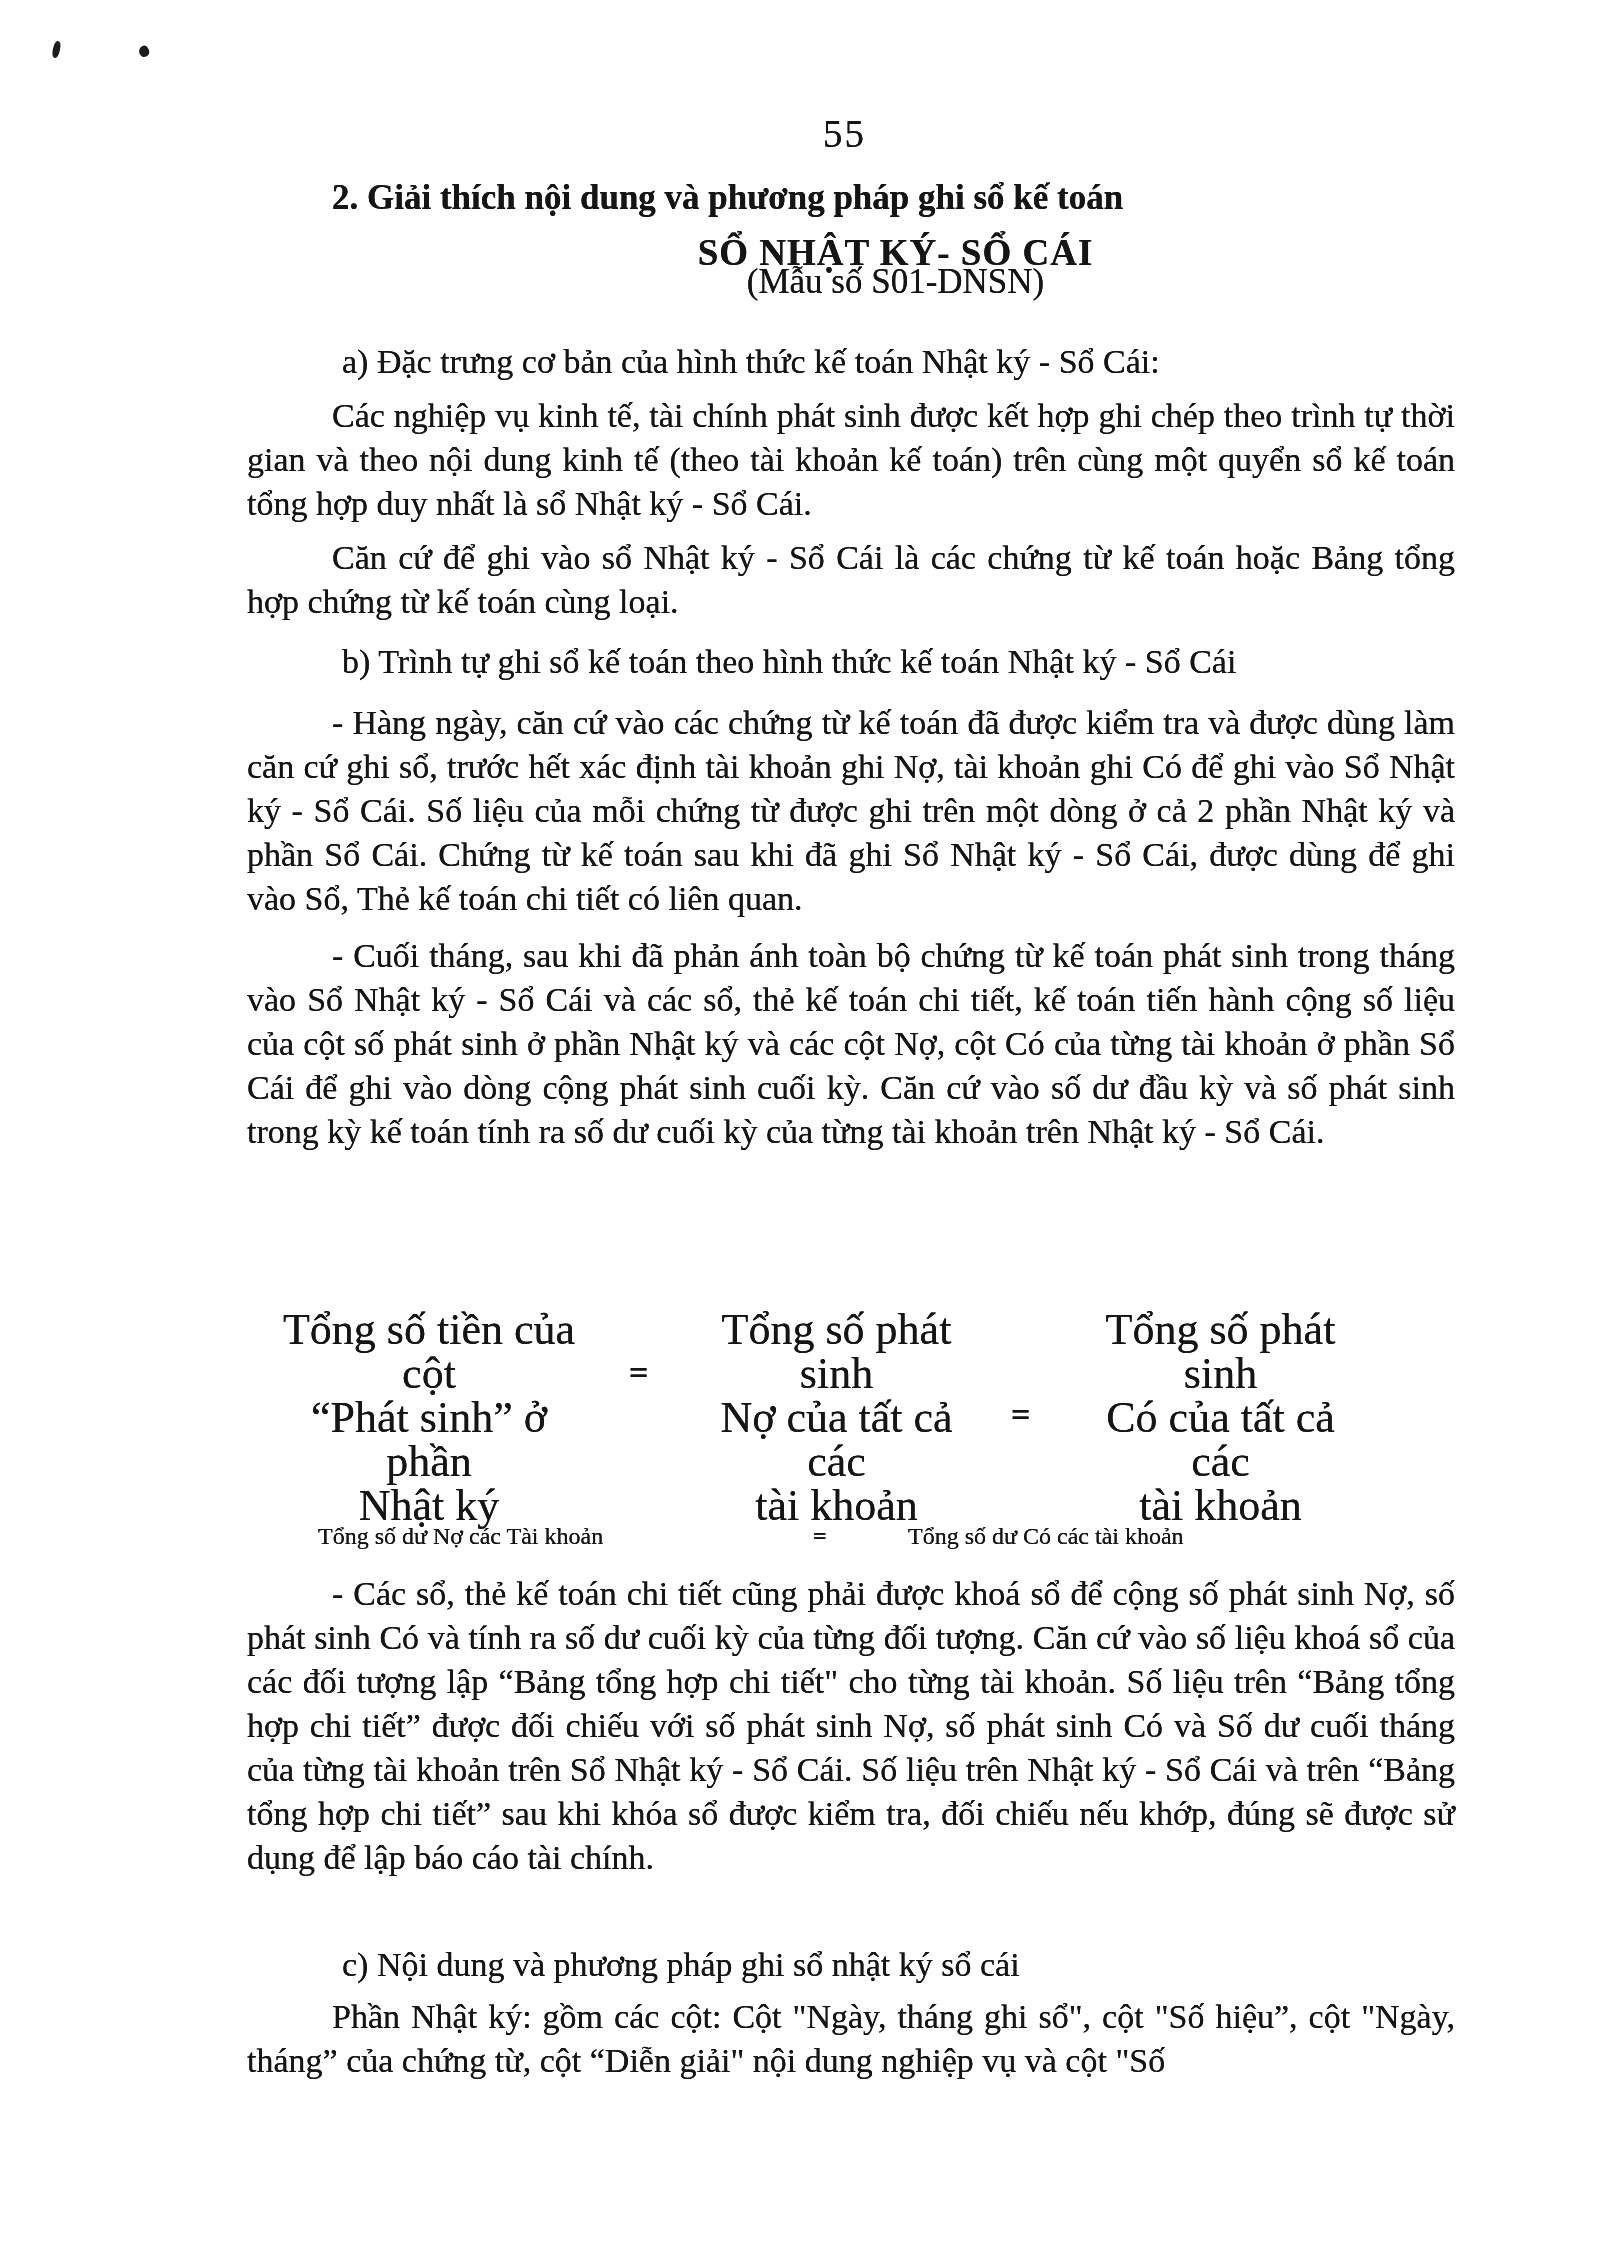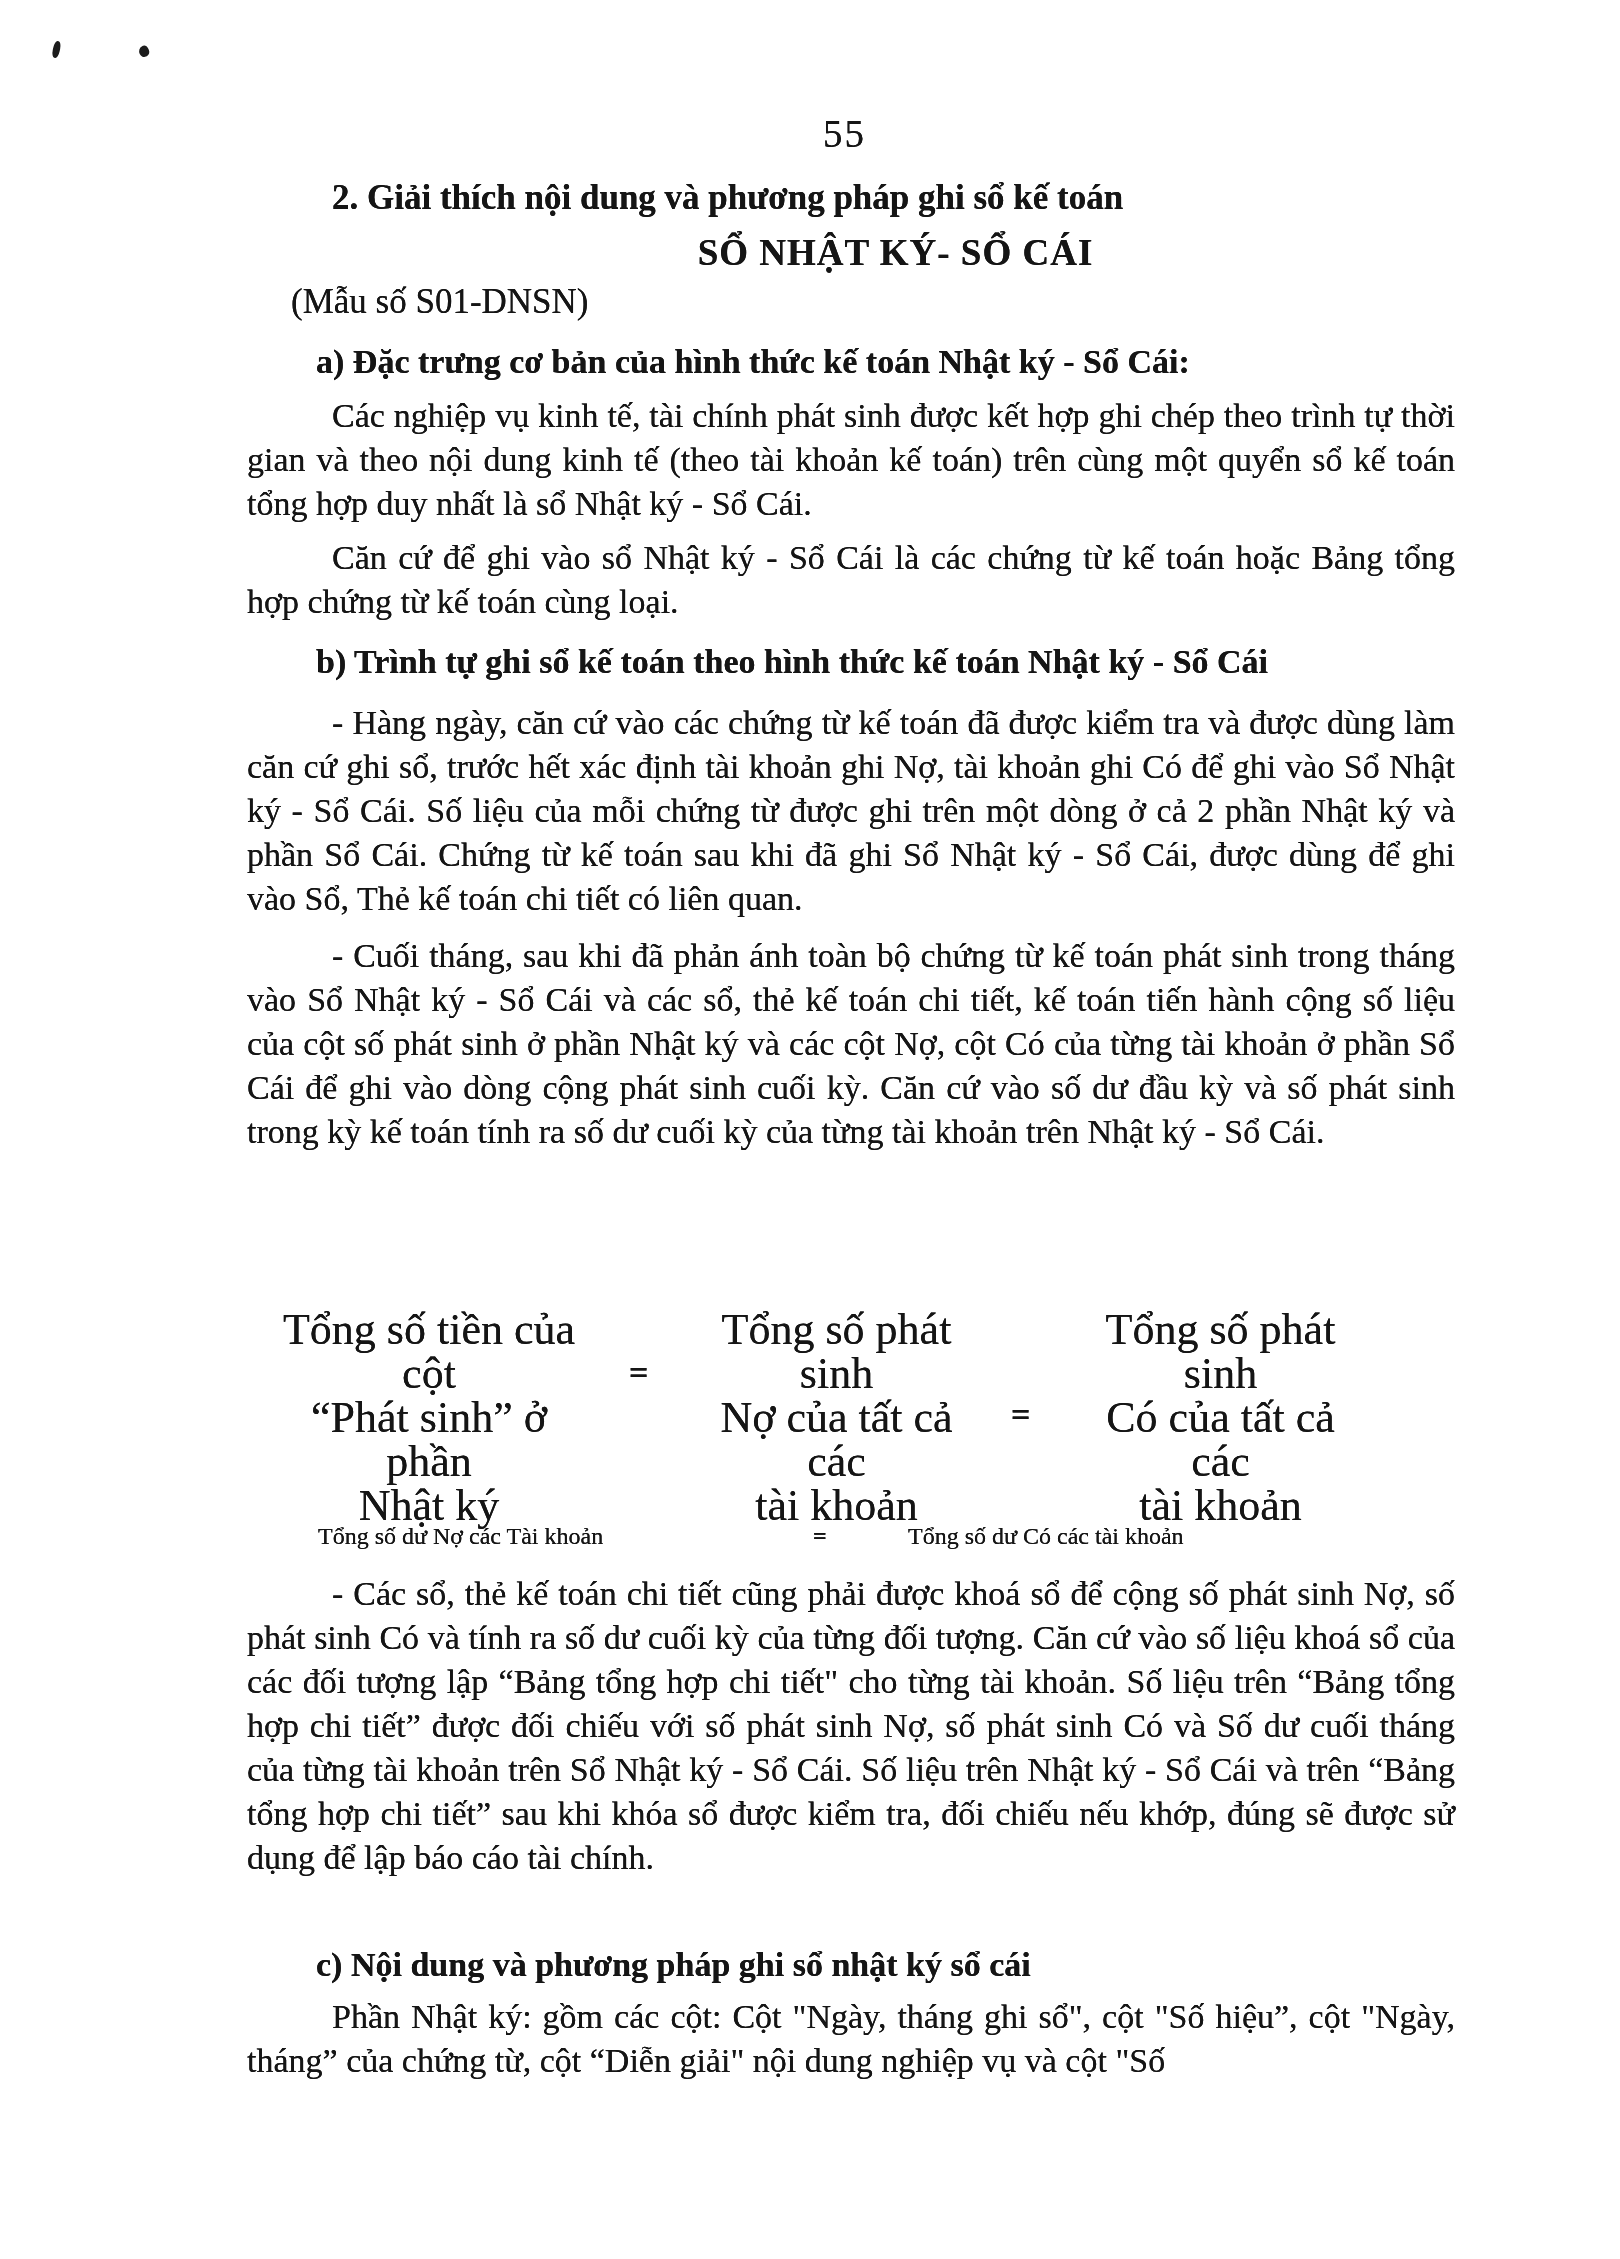--- a/index.html
+++ b/index.html
@@ -19,26 +19,26 @@
   .pagenum{position:absolute;left:823px;top:74px;font-size:39px;letter-spacing:1.9px;margin-top:37px;}
   .h2{
     position:absolute;left:247px;top:173px;width:1208px;
     font-size:35px;font-weight:bold;text-indent:85px;line-height:49px;
   }
   .title{
     position:absolute;left:291px;top:231px;width:1209px;
     text-align:center;font-size:37px;font-weight:bold;letter-spacing:1px;
   }
   .subtitle{
-    position:absolute;left:291px;top:282px;width:1209px;
-    text-align:left;font-size:35px;
+    position:absolute;left:291px;top:262px;width:1209px;
+    text-align:center;font-size:35px;
   }
   .line{
-    position:absolute;left:231px;width:1208px;
-    font-size:34px;line-height:44px;text-indent:85px;font-weight:bold;
+    position:absolute;left:257px;width:1208px;
+    font-size:34px;line-height:44px;text-indent:85px;
   }
   .para{
     position:absolute;left:247px;width:1208px;
     font-size:34px;line-height:44px;text-indent:85px;
     text-align:justify;
   }
   .eqcol{
     position:absolute;font-size:44px;line-height:44px;text-align:center;
   }
   .eqcol span{display:block;}

